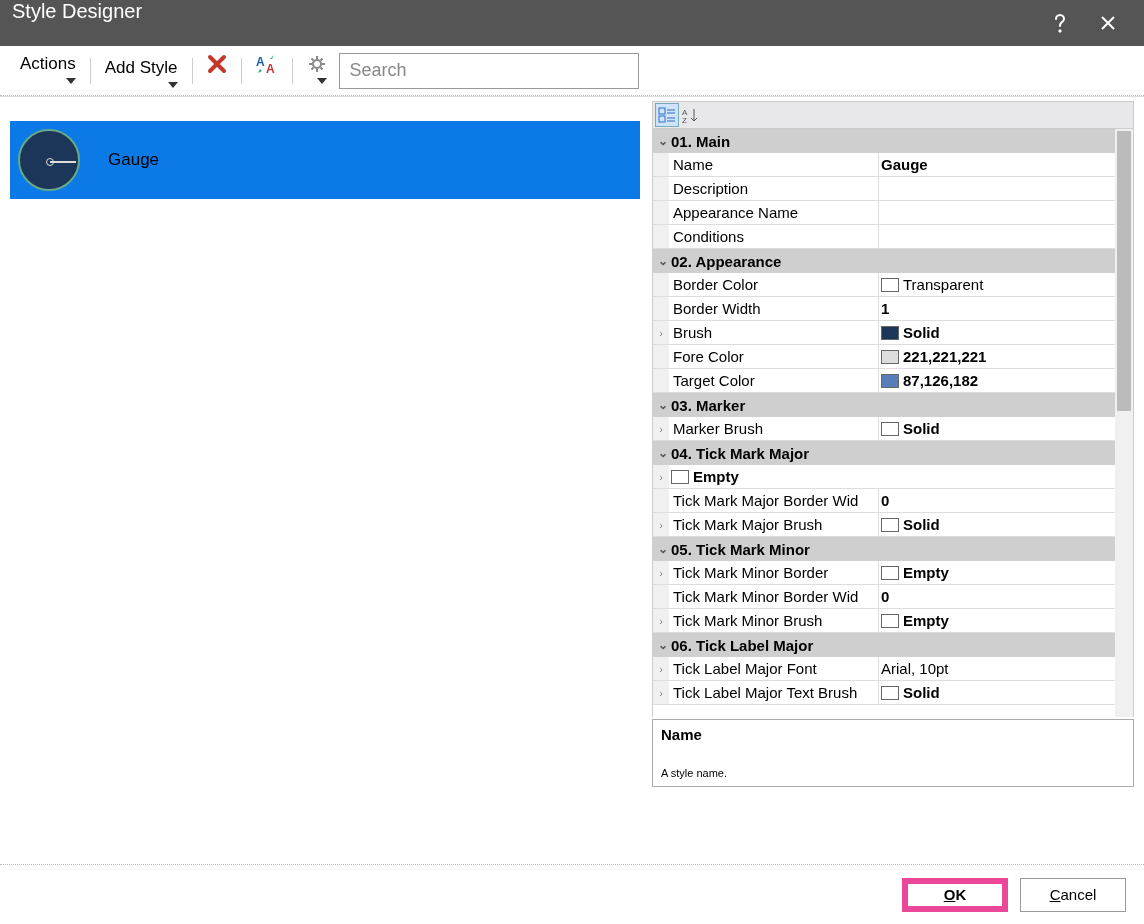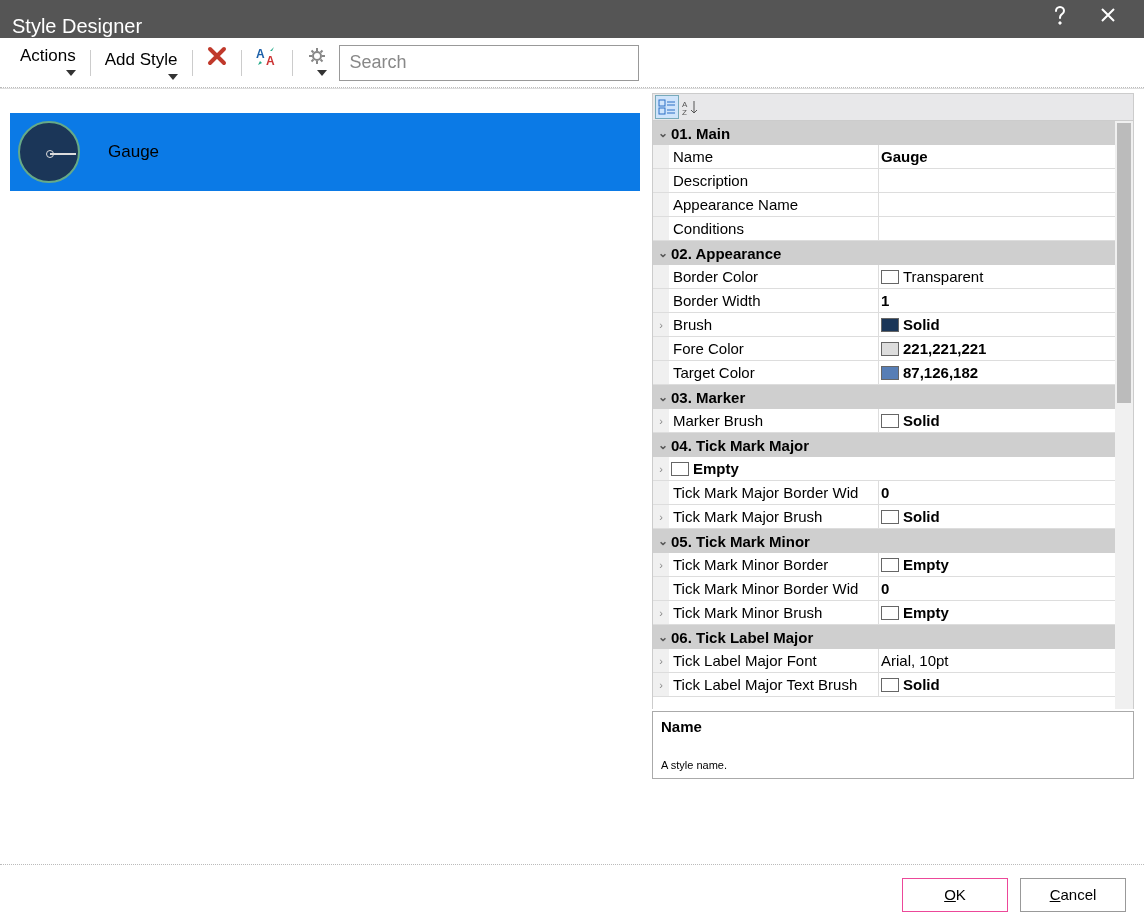--- a/index.html
+++ b/index.html
@@ -1,17 +1,17 @@
 <!DOCTYPE html>
 <html><head>
 <meta charset="utf-8">
 <style>
 * { box-sizing: border-box; margin: 0; padding: 0; }
 body { font-family: 'Segoe UI', Arial, sans-serif; font-size: 14px; background: #fff; width: 1144px; height: 924px; overflow: hidden; display: flex; flex-direction: column; }
-.titlebar { background: #555; color: #fff; height: 38px; display: flex; align-items: flex-end; padding: 0 12px; }
+.titlebar { background: #555; color: #fff; height: 46px; display: flex; align-items: flex-start; padding: 0 12px; }
 .titlebar-title { font-size: 20px; font-weight: 300; flex: 1; }
 .titlebar-icon { width: 48px; height: 46px; display: flex; align-items: center; justify-content: center; font-size: 18px; cursor: pointer; }
 .titlebar-icon svg { stroke: #fff; }
 .toolbar { height: 50px; display: flex; align-items: center; padding: 0 14px; border-bottom: 1px dotted #bbb; gap: 4px; background: #fff; }
 .tb-btn { display: flex; align-items: flex-end; height: 34px; padding: 0 6px; cursor: pointer; font-size: 17px; gap: 4px; flex-direction: column; }
 .chev-down { display: inline-block; width: 0; height: 0; border-left: 5px solid transparent; border-right: 5px solid transparent; border-top: 6px solid #333; margin-left: 2px; }
 .tb-sep { width: 1px; height: 26px; background: #ccc; margin: 0 4px; }
 .search-box { height: 36px; width: 300px; border: 1px solid #999; padding: 0 10px; font-size: 18px; color: #888; display: flex; align-items: center; margin-left: 2px; }
 .body-area { flex: 1; display: flex; padding: 4px 10px; gap: 12px; border-top: 1px solid #ddd; overflow: hidden; }
 .left-pane { width: 630px; padding-top: 20px; }
@@ -35,21 +35,21 @@
 .prop-exp { width: 16px; display: flex; align-items: center; justify-content: center; color: #888; font-size: 11px; background: #f0f0f0; }
 .prop-name { width: 210px; padding-left: 4px; display: flex; align-items: center; border-right: 1px solid #ddd; overflow: hidden; white-space: nowrap; }
 .prop-val { flex: 1; display: flex; align-items: center; padding-left: 2px; gap: 4px; overflow: hidden; white-space: nowrap; }
 .swatch { width: 18px; height: 14px; border: 1px solid #666; flex-shrink: 0; }
 .bold { font-weight: bold; }
 .help-box { border: 1px solid #aaa; padding: 6px 8px; margin-top: 2px; height: 68px; }
 .help-title { font-weight: bold; font-size: 15px; }
 .help-desc { font-size: 11px; margin-top: 24px; }
 .footer { height: 60px; border-top: 1px dotted #bbb; display: flex; justify-content: flex-end; align-items: center; padding: 0 18px; gap: 12px; }
 .dlg-btn { min-width: 106px; height: 34px; border: 1px solid #999; background: #fff; font-size: 15px; display: flex; align-items: center; justify-content: center; cursor: pointer; }
-.dlg-btn.primary { border: 1px solid #ec4899; }
+.dlg-btn.primary { border: 6px solid #ec4899; font-weight: bold; }
 .u { text-decoration: underline; }
 </style>
 </head>
 <body>
 
 <div class="titlebar">
   <div class="titlebar-title">Style Designer</div>
   <div class="titlebar-icon">
     <svg width="16" height="20" viewBox="0 0 16 20" fill="none">
         <path d="M4 6c0-2 1.5-4 4-4s4 2 4 4c0 2-2 3-3 4s-1 2-1 3" stroke-width="2" stroke="#fff" stroke-linecap="round"></path>

